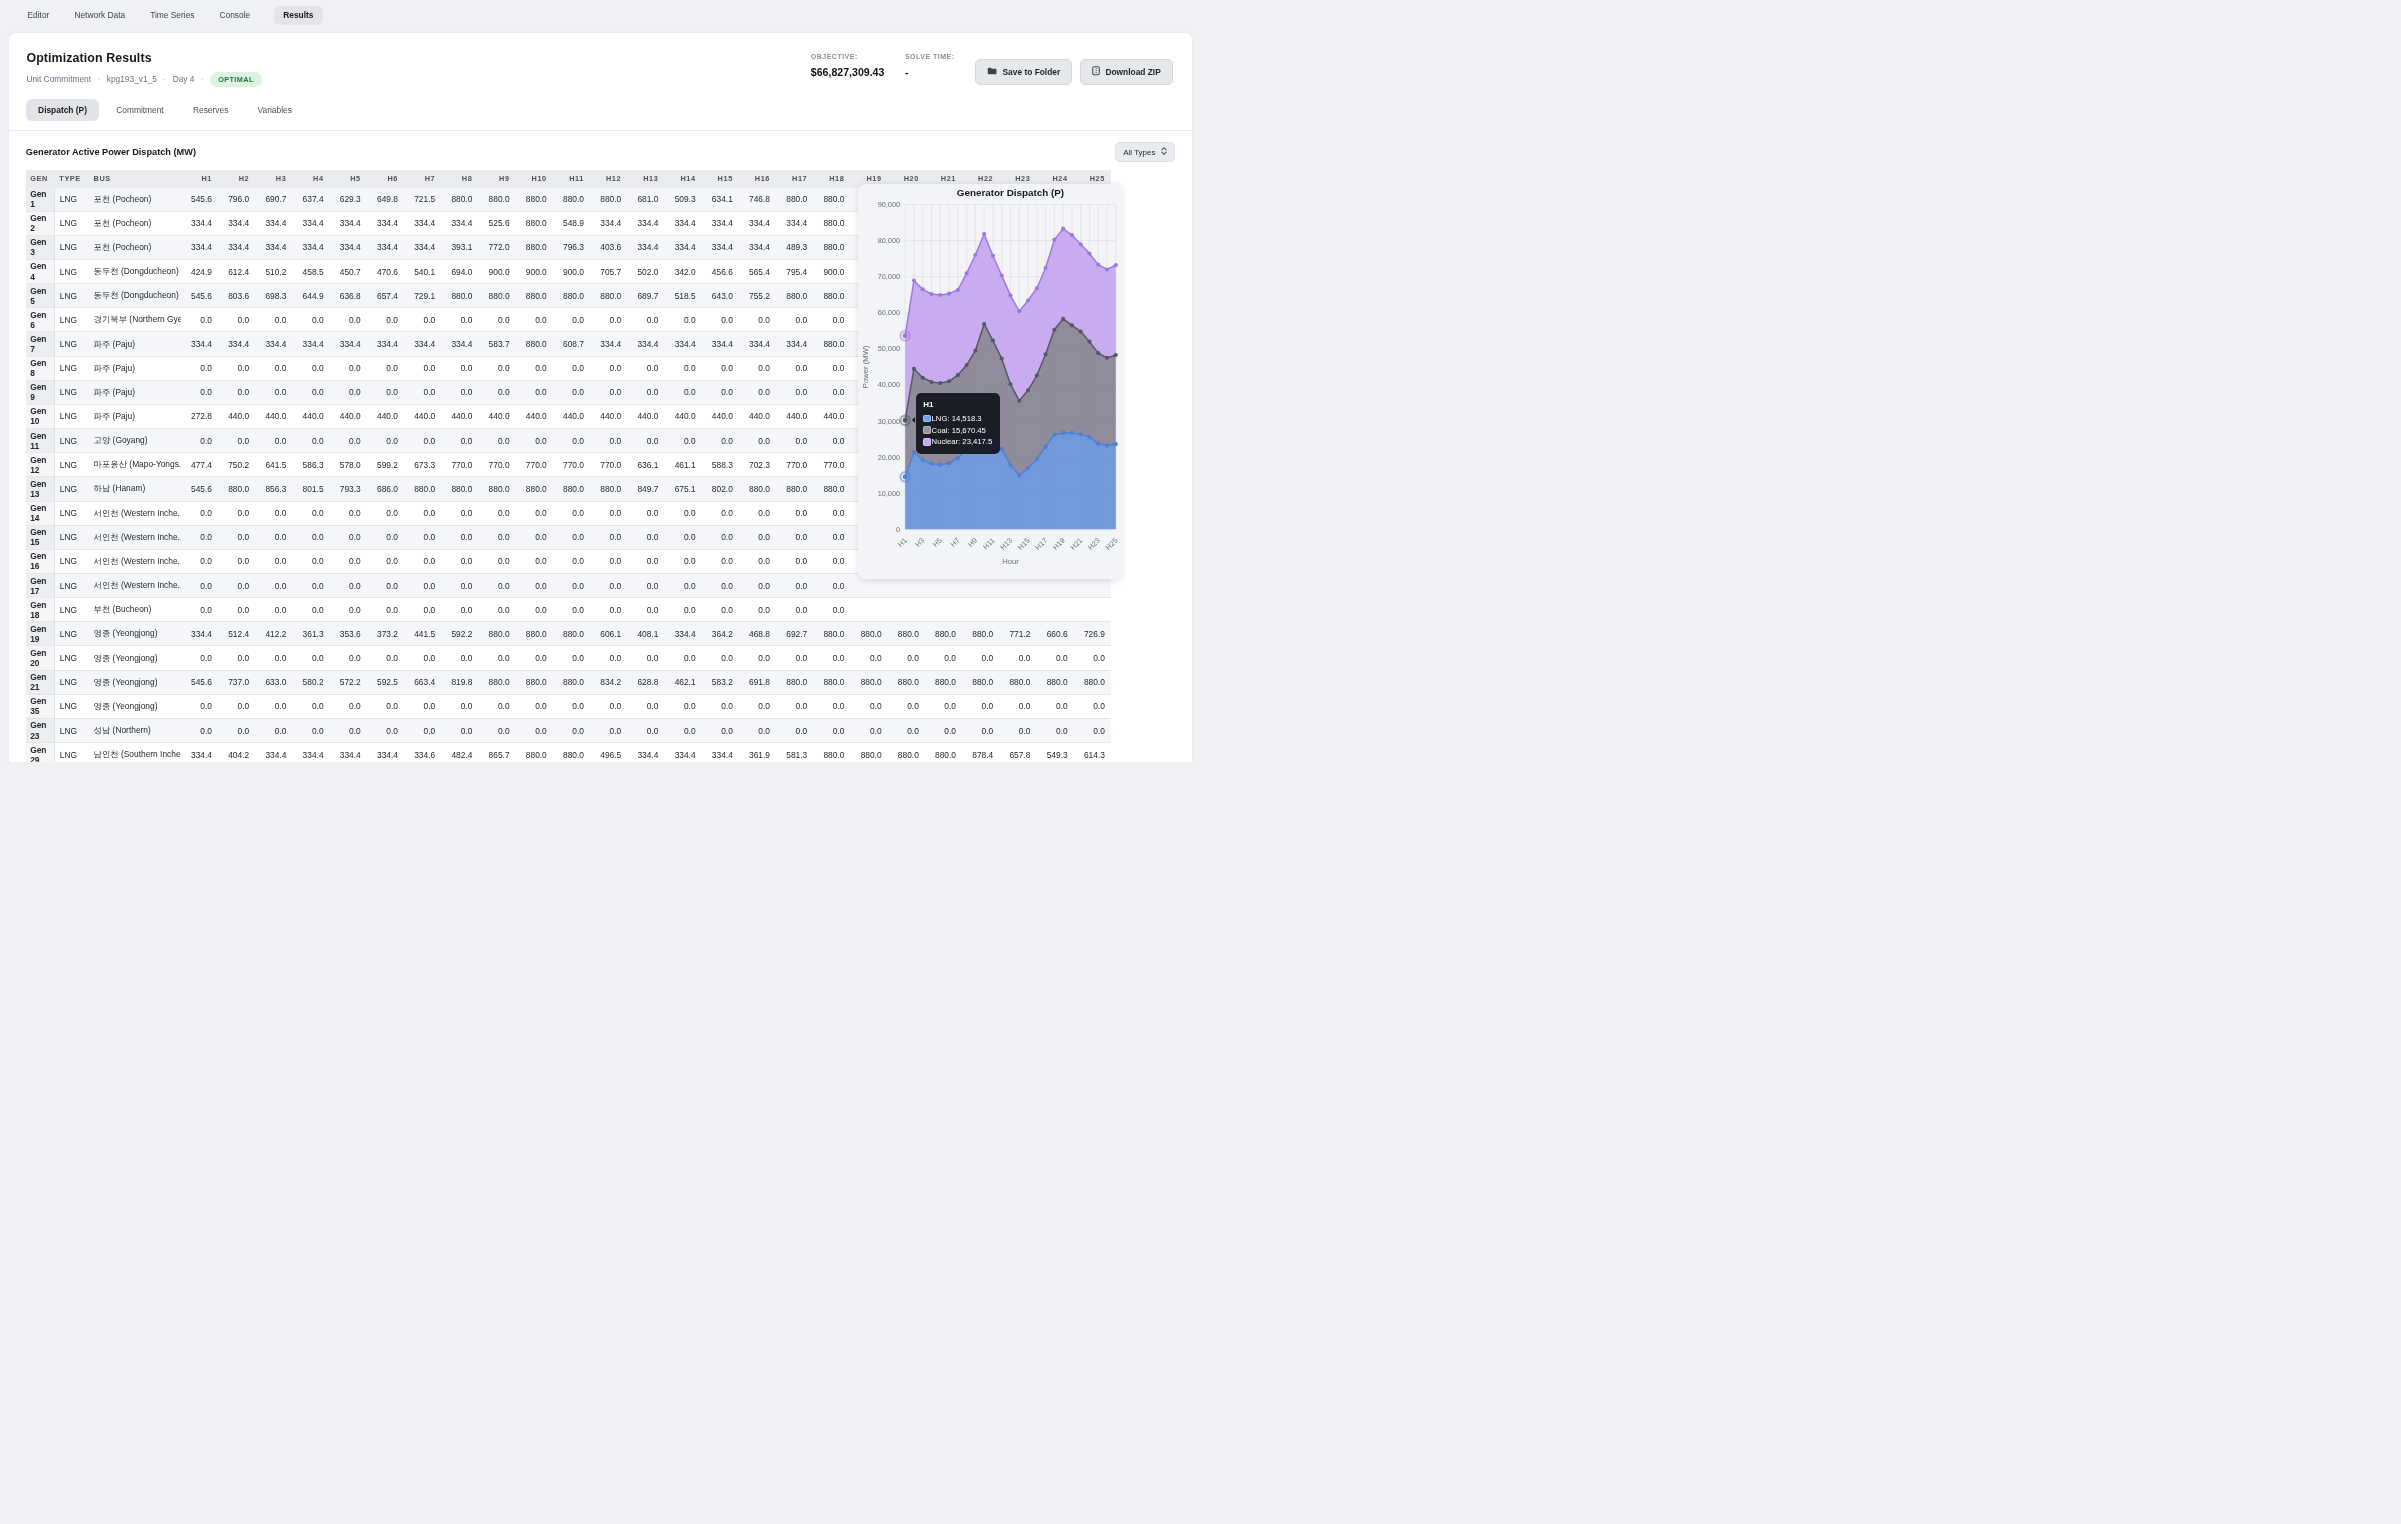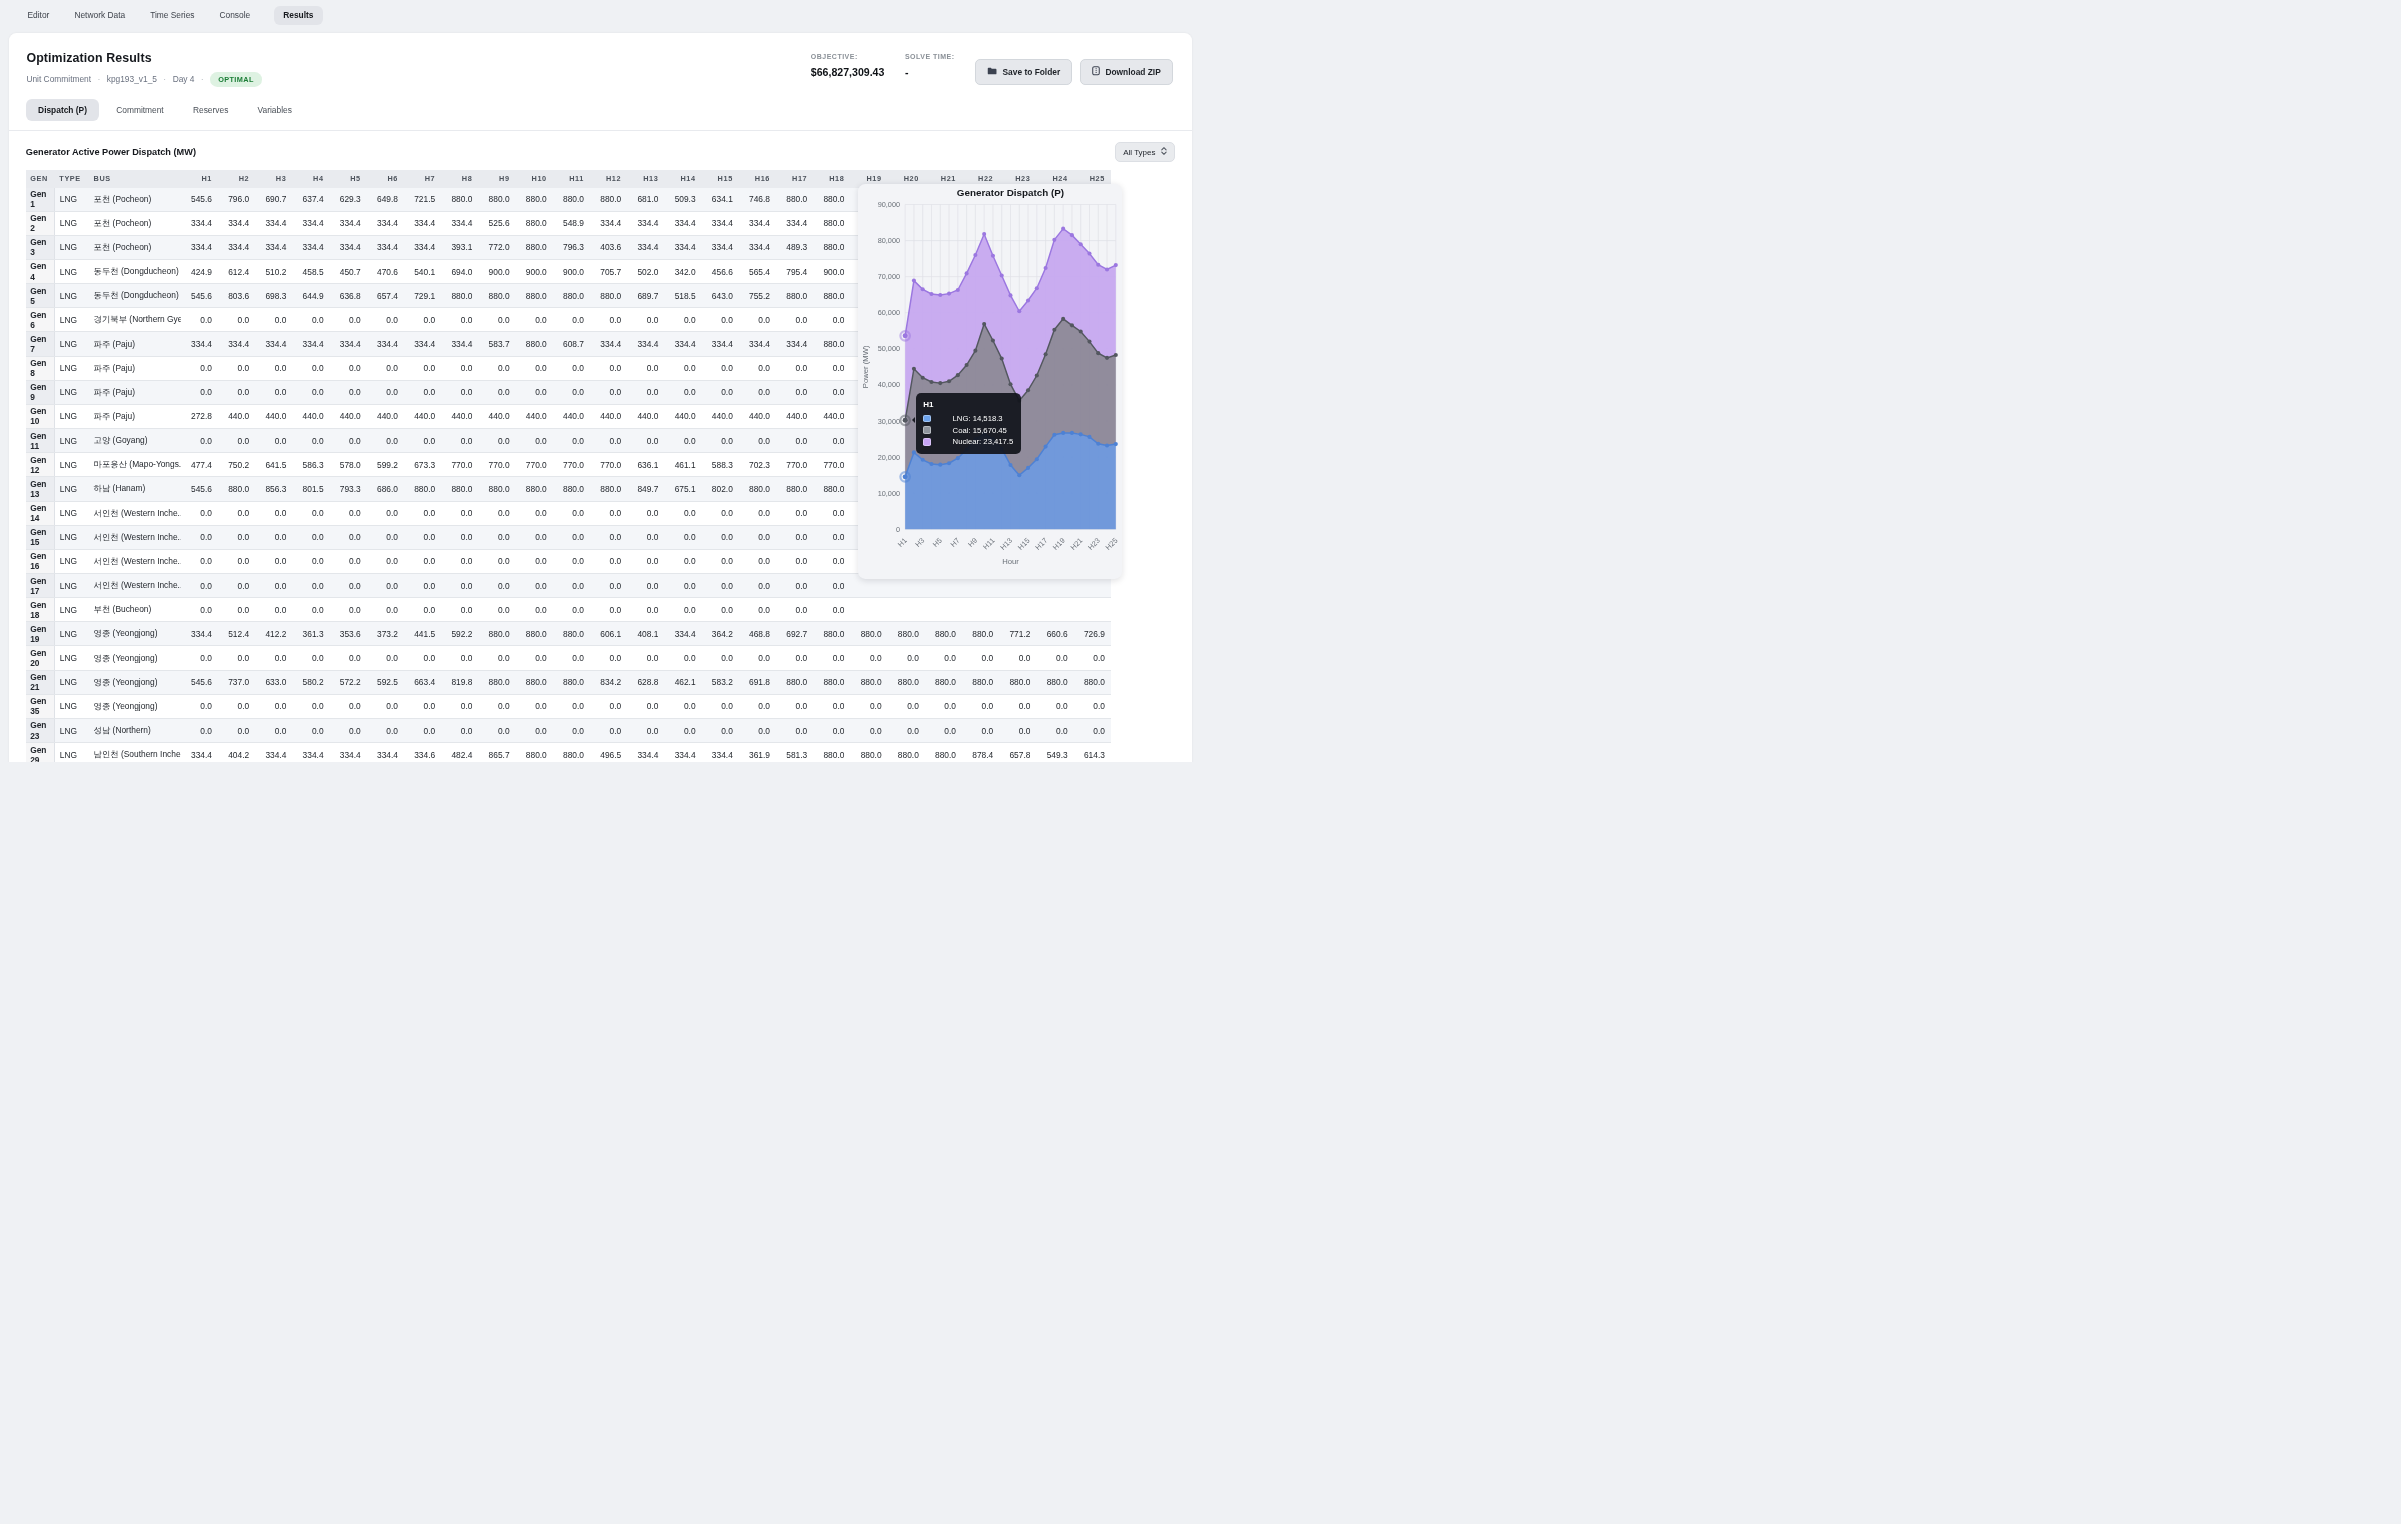--- a/index.html
+++ b/index.html
@@ -55,21 +55,21 @@
   td.c-bus { color:#3a3f46; white-space:nowrap; overflow:hidden; }
   td.c-val { text-align:right; }
 
   
   .chart-panel { position:absolute; left:858px; top:184px; width:264px; height:395px; background:#f3f4f7;
                  border-radius:7.3px; box-shadow:0 1.5px 5.9px rgba(20,25,35,.13); z-index:5; }
   .chart-panel svg { display:block; }
   .tooltip { position:absolute; left:58px; top:209px; min-width:82px; background:rgba(17,19,27,.92);
              border-radius:5.1px; padding:6.6px 8px 7.3px 7.3px; color:#fff; z-index:6; }
   .tooltip .tt-title { font-size:8px; font-weight:bold; margin-bottom:5.1px; }
-  .tooltip .tt-row { display:flex; align-items:center; gap:22px; font-size:7.7px; margin-top:2.9px; white-space:nowrap; }
+  .tooltip .tt-row { display:flex; align-items:center; gap:1px; font-size:7.7px; margin-top:2.9px; white-space:nowrap; }
   .tooltip .chip { width:7.3px; height:7.3px; border-radius:1.8px; border:0.7px solid rgba(255,255,255,.35); flex:none; }
   .tooltip .arrow { position:absolute; left:-3.7px; top:24px; width:0; height:0;
                     border-top:3.7px solid transparent; border-bottom:3.7px solid transparent;
                     border-right:3.7px solid rgba(17,19,27,.92); }
 </style>
 </head>
 <body>
 
 <div id="app">
 

